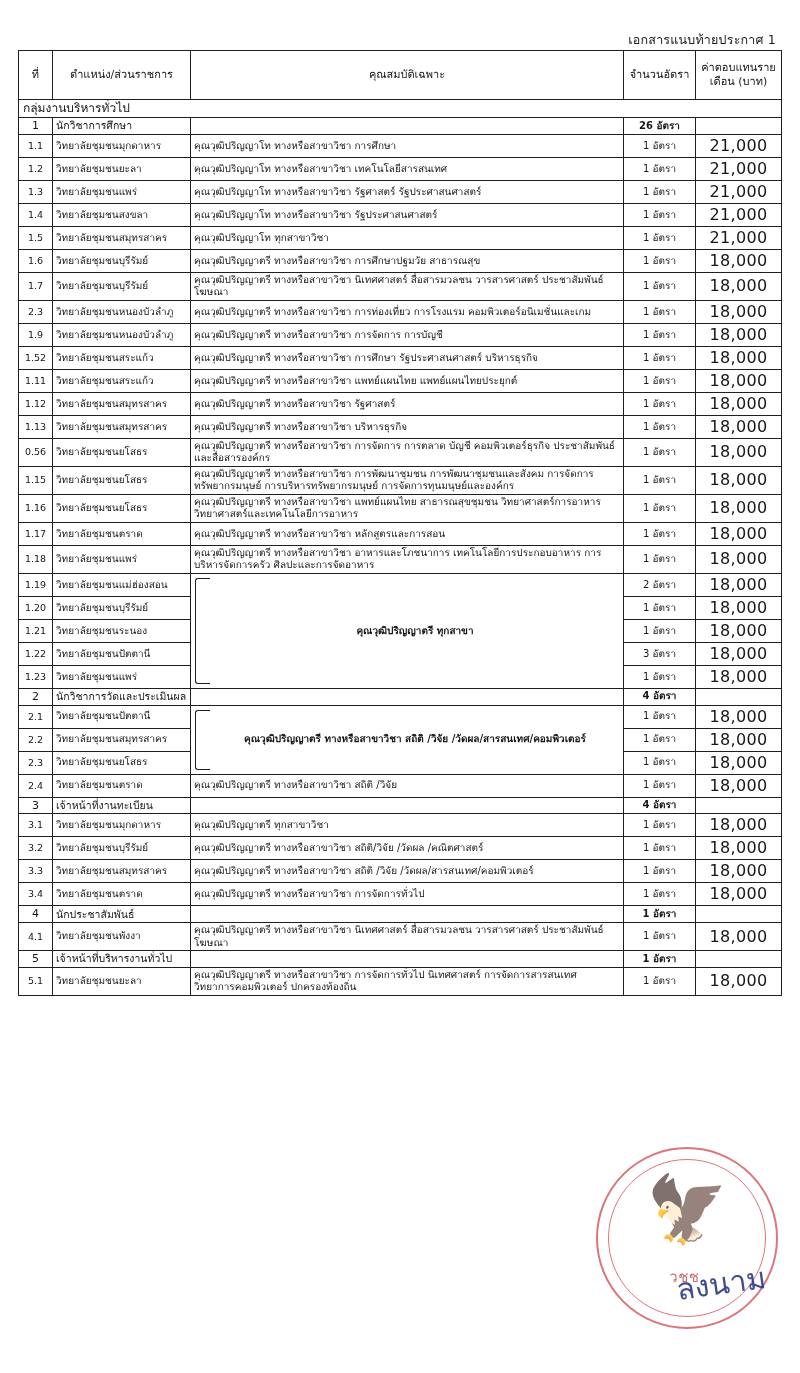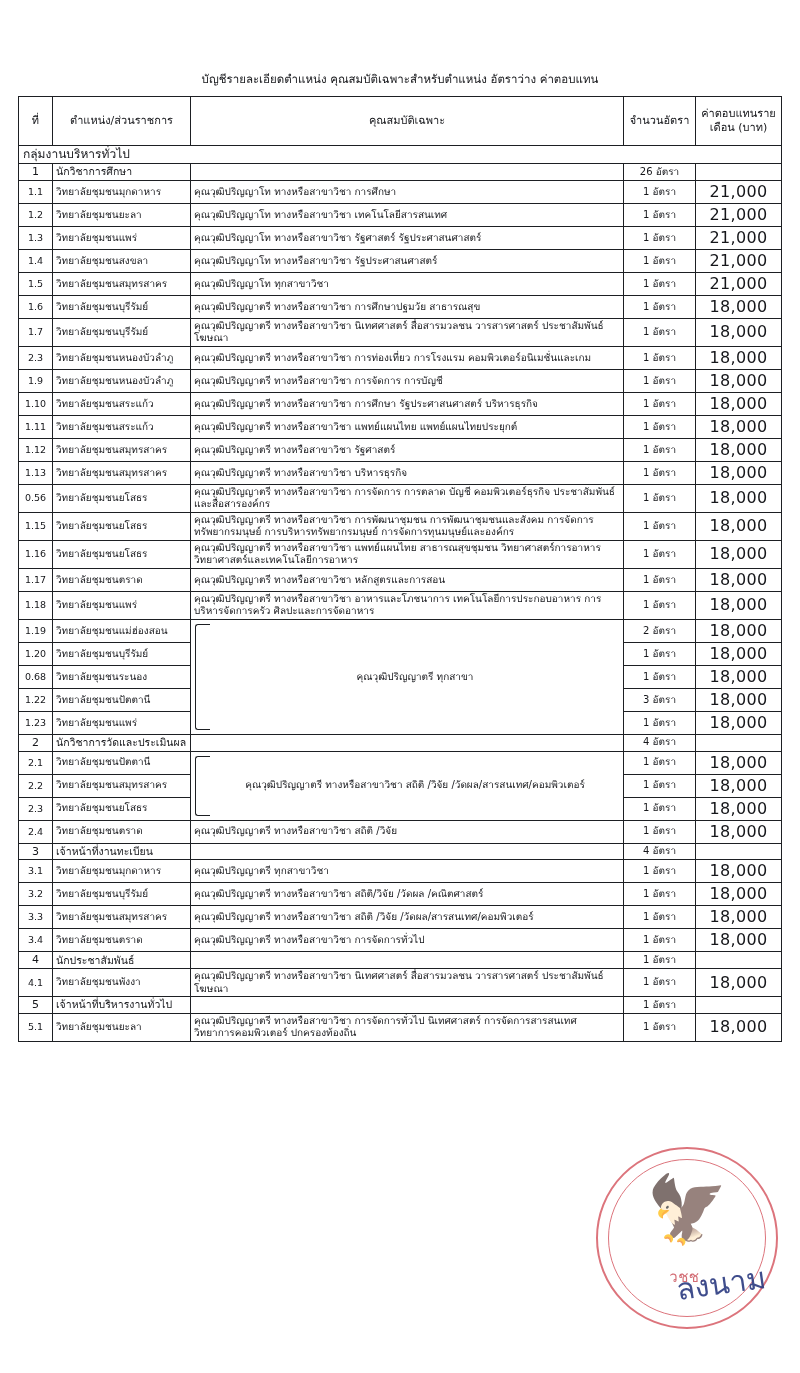--- a/index.html
+++ b/index.html
@@ -68,25 +68,26 @@
   td.count { text-align: center; font-size: 10px; }
   td.salary { text-align: center; font-size: 16px; letter-spacing: .3px; }
   tr.group td {
     font-size: 12px;
     padding-left: 4px;
   }
   tr.section td.pos, tr.section td.no {
     font-weight: normal;
   }
   tr.section td.pos { font-size: 10.5px; font-family: Liberation Serif, serif; }
-  tr.section td.count { font-weight: normal; }
+  tr.section td.count { font-weight: bold; }
   .brace-cell {
     position: relative;
     text-align: center;
     font-size: 10px;
+    font-weight: bold;
   }
   .brace {
     position: absolute;
     left: 4px;
     top: 4px;
     bottom: 4px;
     width: 14px;
     border-left: 1px solid #1d1f23;
     border-top: 1px solid #1d1f23;
     border-bottom: 1px solid #1d1f23;
@@ -148,22 +149,22 @@
     font-family: "DejaVu Serif", serif;
     opacity: .9;
     pointer-events: none;
   }
 </style>
 </head>
 <body>
 
 <div class="page">
 
-
-  <div class="doc-title">บัญชีรายละเอียดตำแหน่ง คุณสมบัติเฉพาะสำหรับตำแหน่ง อัตราว่าง ค่าตอบแทน</div>
+  <div class="doc-header">เอกสารแนบท้ายประกาศ  1</div>
+
 
   <table class="main">
     <colgroup>
       <col class="c-no">
         <col class="c-pos">
         <col class="c-qual">
         <col class="c-count">
         <col class="c-salary">
     </colgroup>
     <thead>
@@ -247,21 +248,21 @@
           <td class="salary">18,000</td>
         </tr>
         <tr>
           <td class="no">1.9</td>
           <td class="pos">วิทยาลัยชุมชนหนองบัวลำภู</td>
           <td class="qual">คุณวุฒิปริญญาตรี ทางหรือสาขาวิชา การจัดการ การบัญชี</td>
           <td class="count">1 อัตรา</td>
           <td class="salary">18,000</td>
         </tr>
         <tr>
-          <td class="no">1.10</td>
+          <td class="no">1.52</td>
           <td class="pos">วิทยาลัยชุมชนสระแก้ว</td>
           <td class="qual">คุณวุฒิปริญญาตรี ทางหรือสาขาวิชา การศึกษา รัฐประศาสนศาสตร์ บริหารธุรกิจ</td>
           <td class="count">1 อัตรา</td>
           <td class="salary">18,000</td>
         </tr>
         <tr>
           <td class="no">1.11</td>
           <td class="pos">วิทยาลัยชุมชนสระแก้ว</td>
           <td class="qual">คุณวุฒิปริญญาตรี ทางหรือสาขาวิชา แพทย์แผนไทย แพทย์แผนไทยประยุกต์</td>
           <td class="count">1 อัตรา</td>
@@ -326,21 +327,21 @@
           <td class="count">2 อัตรา</td>
           <td class="salary">18,000</td>
         </tr>
         <tr>
           <td class="no">1.20</td>
           <td class="pos">วิทยาลัยชุมชนบุรีรัมย์</td>
           <td class="count">1 อัตรา</td>
           <td class="salary">18,000</td>
         </tr>
         <tr>
-          <td class="no">0.68</td>
+          <td class="no">1.21</td>
           <td class="pos">วิทยาลัยชุมชนระนอง</td>
           <td class="count">1 อัตรา</td>
           <td class="salary">18,000</td>
         </tr>
         <tr>
           <td class="no">1.22</td>
           <td class="pos">วิทยาลัยชุมชนปัตตานี</td>
           <td class="count">3 อัตรา</td>
           <td class="salary">18,000</td>
         </tr>

